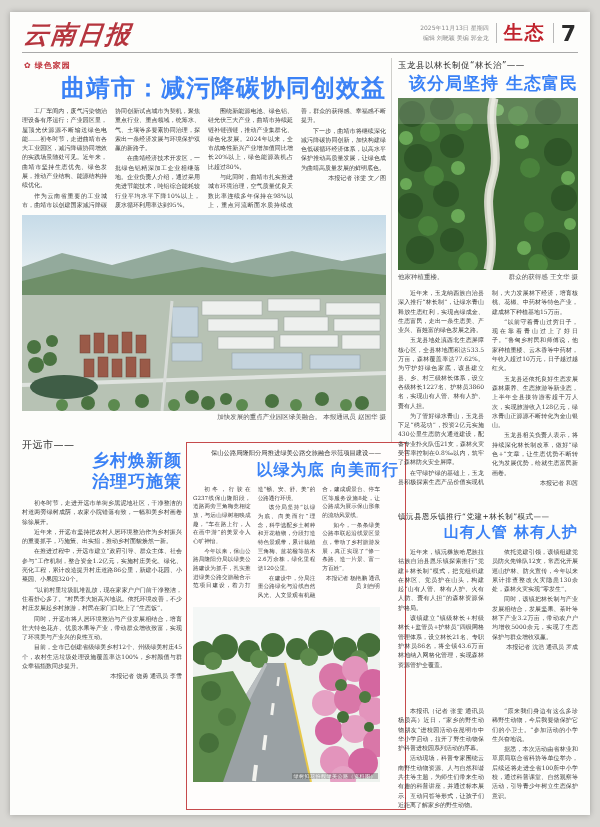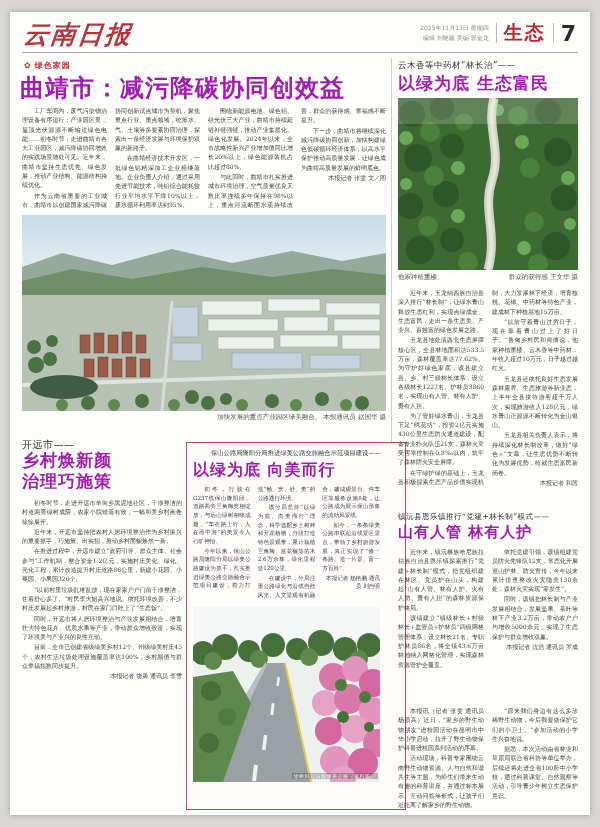--- a/index.html
+++ b/index.html
@@ -25,21 +25,21 @@
   }
   .dateblock{font-size:6px;color:#8a8a8a;text-align:right;line-height:1.6;}
   .vbar{width:1px;height:20px;background:#b9b9b9;}
   .section-name{font-size:19px;font-weight:900;color:#c0242e;letter-spacing:2px;}
   .page-num{font-size:22px;font-weight:900;color:#2b2b2b;}
   .mast-rule{position:absolute;left:12px;right:12px;top:40px;height:1px;background:#a9a9a9;}
 
   
   .col-rule{position:absolute;width:1px;background:#cfcfcb;}
   .kicker{font-size:10px;color:#2e2e2e;letter-spacing:.5px;}
-  .headline{font-weight:900;color:#a21caf;text-align:left;letter-spacing:1px;}
+  .headline{font-weight:900;color:#3b82f6;text-align:right;letter-spacing:1px;}
   .body-text p{
     font-family:"DejaVu Serif",serif;
     font-size:6px;line-height:1.55;color:#3c3c3c;
     text-align:justify;text-indent:2em;margin:0 0 1px 0;
   }
   .body-text p.sig{text-align:right;text-indent:0;color:#444;}
   .cols2{column-count:2;column-gap:8px;}
   .cols3{column-count:3;column-gap:7px;}
   .cols4{column-count:4;column-gap:8px;}
   .clip{overflow:hidden;}
@@ -278,22 +278,22 @@
 
         <polygon points="0,175 0,70 40,64 58,96 30,175" fill="#5d8a4c"></polygon>
         <circle cx="18" cy="84" r="10" fill="#46703a"></circle>
           <circle cx="34" cy="110" r="9" fill="#4f7a40"></circle>
         <circle cx="16" cy="136" r="10" fill="#46703a"></circle>
       </svg>
       <div class="bs-photo-caption">绿树鲜花扮靓绿美公路（资料图）</div>
     </div>
   </div>
 
-  <div class="yl-kicker kicker">云木香等中药材“林长治”——</div>
-  <div class="headline yl-headline">以绿为底 生态富民</div>
+  <div class="yl-kicker kicker">玉龙县以林长制促“林长治”——</div>
+  <div class="headline yl-headline">该分局坚持 生态富民</div>
 
   <div class="yl-photo">
     <svg class="photo" width="180" height="172" viewBox="0 0 180 172" xmlns="http://www.w3.org/2000/svg">
       <rect width="180" height="172" fill="#3d6a33"></rect>
       <g fill="#2f5628">
         <circle cx="14" cy="16" r="13"></circle>
           <circle cx="44" cy="10" r="12"></circle>
           <circle cx="150" cy="14" r="13"></circle>
         <circle cx="20" cy="60" r="14"></circle>
           <circle cx="54" cy="48" r="12"></circle>

